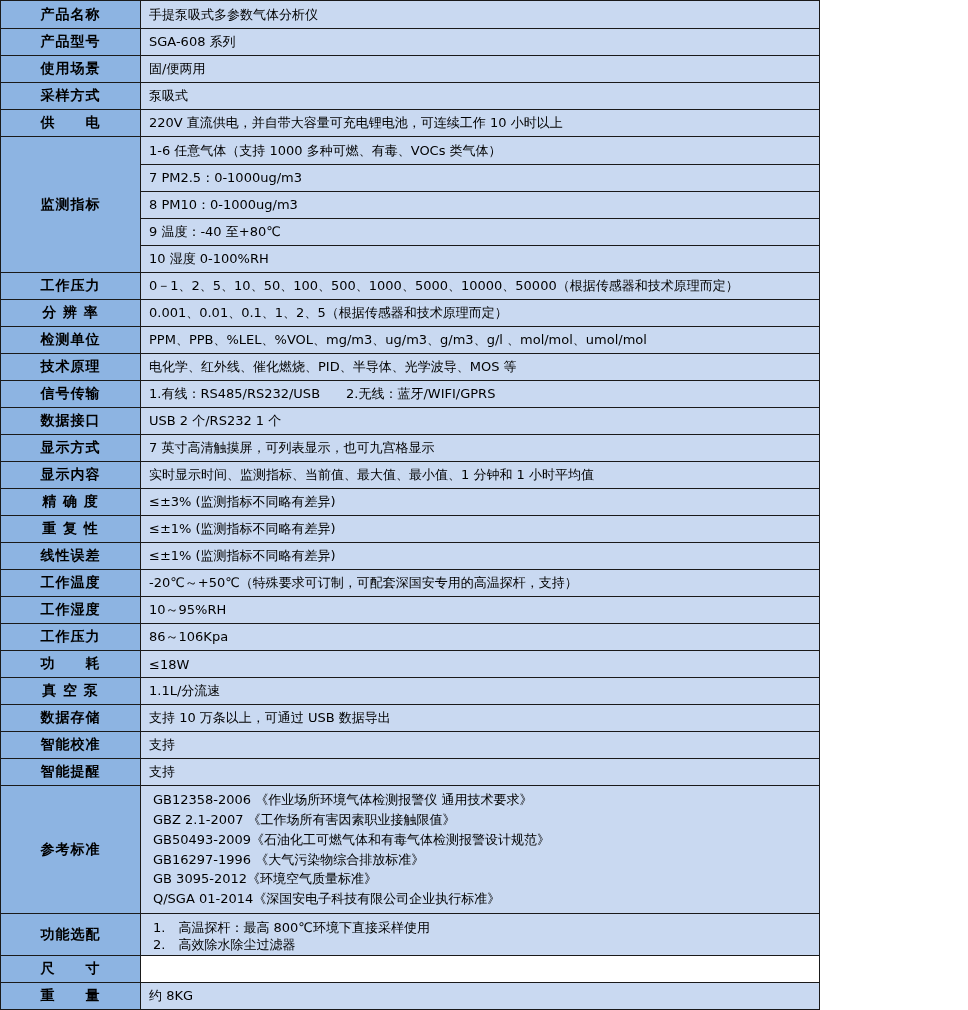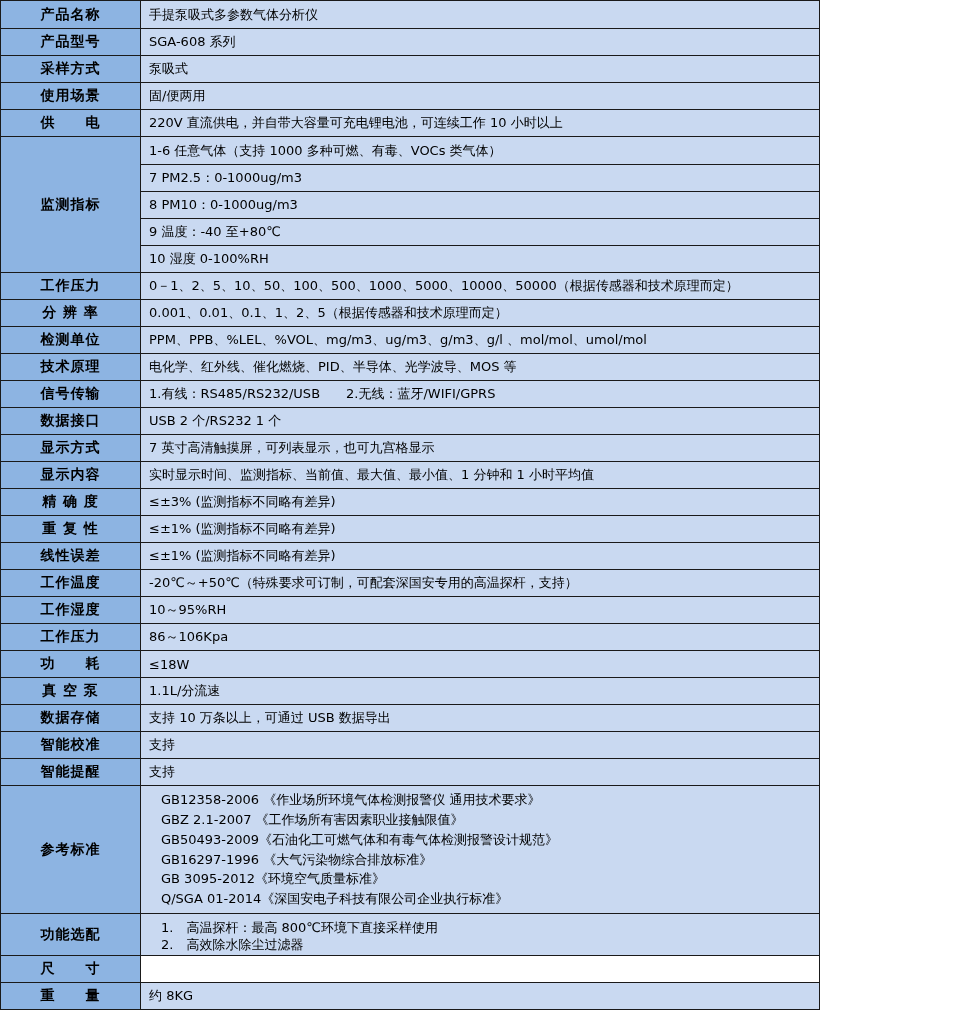--- a/index.html
+++ b/index.html
@@ -36,46 +36,46 @@
     padding:0 8px;
     font-size:13px;
     overflow:hidden;white-space:nowrap;
   }
   .subs{flex:1;display:flex;flex-direction:column;}
   .subs > * + *{border-top:1px solid var(--bd);}
   .subs .val{height:27px;flex:0 0 27px;}
   .multiline{
     flex:1;background:var(--val);
     display:flex;flex-direction:column;justify-content:center;
-    padding:4px 20px;font-size:13px;
+    padding:4px 12px;font-size:13px;
   }
   .multiline div{line-height:20px;white-space:nowrap;overflow:hidden;}
   #standards{height:128px;}
   #options{height:42px;}
 </style>
 </head>
 <body>
 
 <div class="spec">
 
   <div class="r">
     <div class="lbl">产品名称</div>
     <div class="val">手提泵吸式多参数气体分析仪</div>
   </div>
   <div class="r">
     <div class="lbl">产品型号</div>
     <div class="val">SGA-608 系列</div>
   </div>
   <div class="r">
+    <div class="lbl">使用场景</div>
+    <div class="val">固/便两用</div>
+  </div>
+  <div class="r">
     <div class="lbl">采样方式</div>
     <div class="val">泵吸式</div>
-  </div>
-  <div class="r">
-    <div class="lbl">使用场景</div>
-    <div class="val">固/便两用</div>
   </div>
   <div class="r">
     <div class="lbl">供　　电</div>
     <div class="val">220V 直流供电，并自带大容量可充电锂电池，可连续工作 10 小时以上</div>
   </div>
 
   <div class="g">
     <div class="lbl">监测指标</div>
     <div class="subs">
       <div class="val">1-6 任意气体（支持 1000 多种可燃、有毒、VOCs 类气体）</div>

